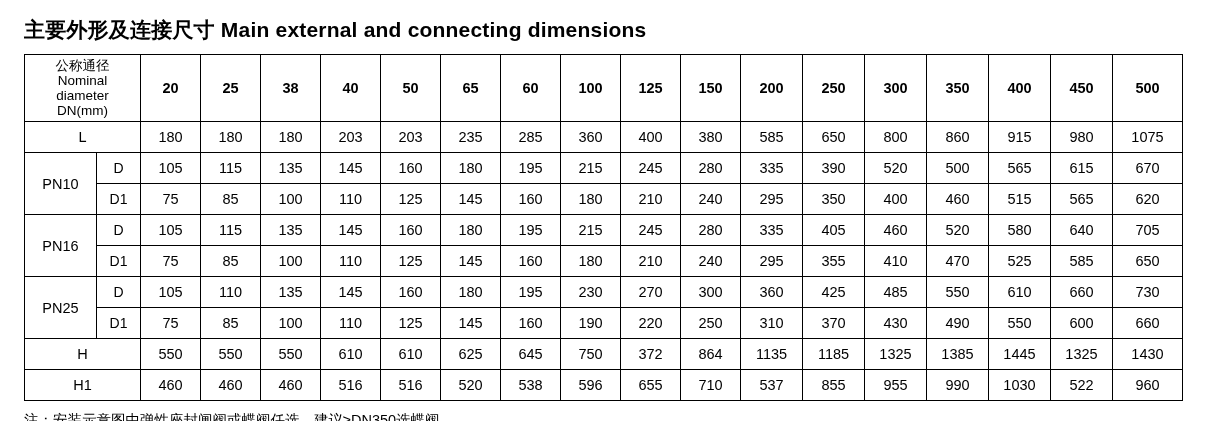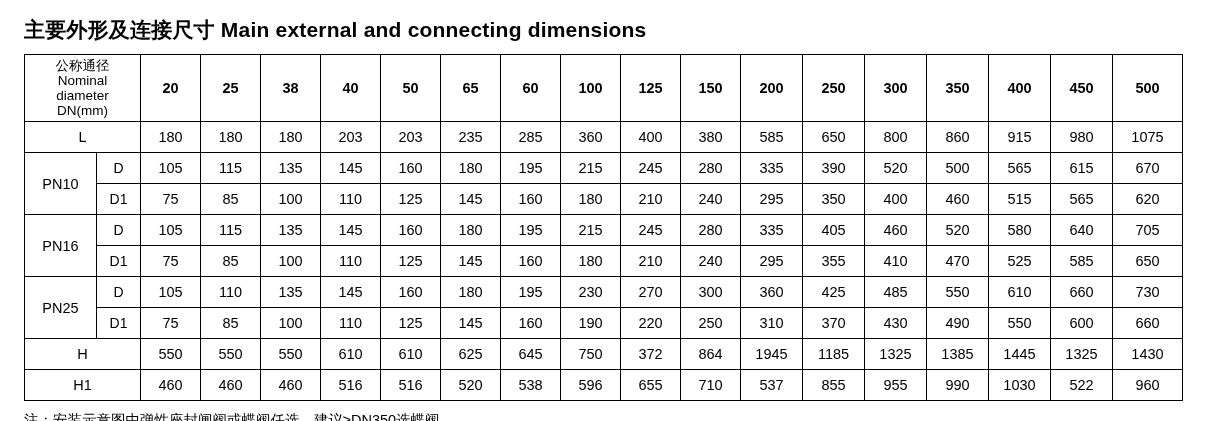--- a/index.html
+++ b/index.html
@@ -287,21 +287,21 @@
         <td>550</td>
         <td>550</td>
         <td>550</td>
         <td>610</td>
         <td>610</td>
         <td>625</td>
         <td>645</td>
         <td>750</td>
         <td>372</td>
         <td>864</td>
-        <td>1945</td>
+        <td>1135</td>
         <td>1185</td>
         <td>1325</td>
         <td>1385</td>
         <td>1445</td>
         <td>1325</td>
         <td>1430</td>
       </tr>
 
       <tr>
         <td class="rowlabel" colspan="2">H1</td>

